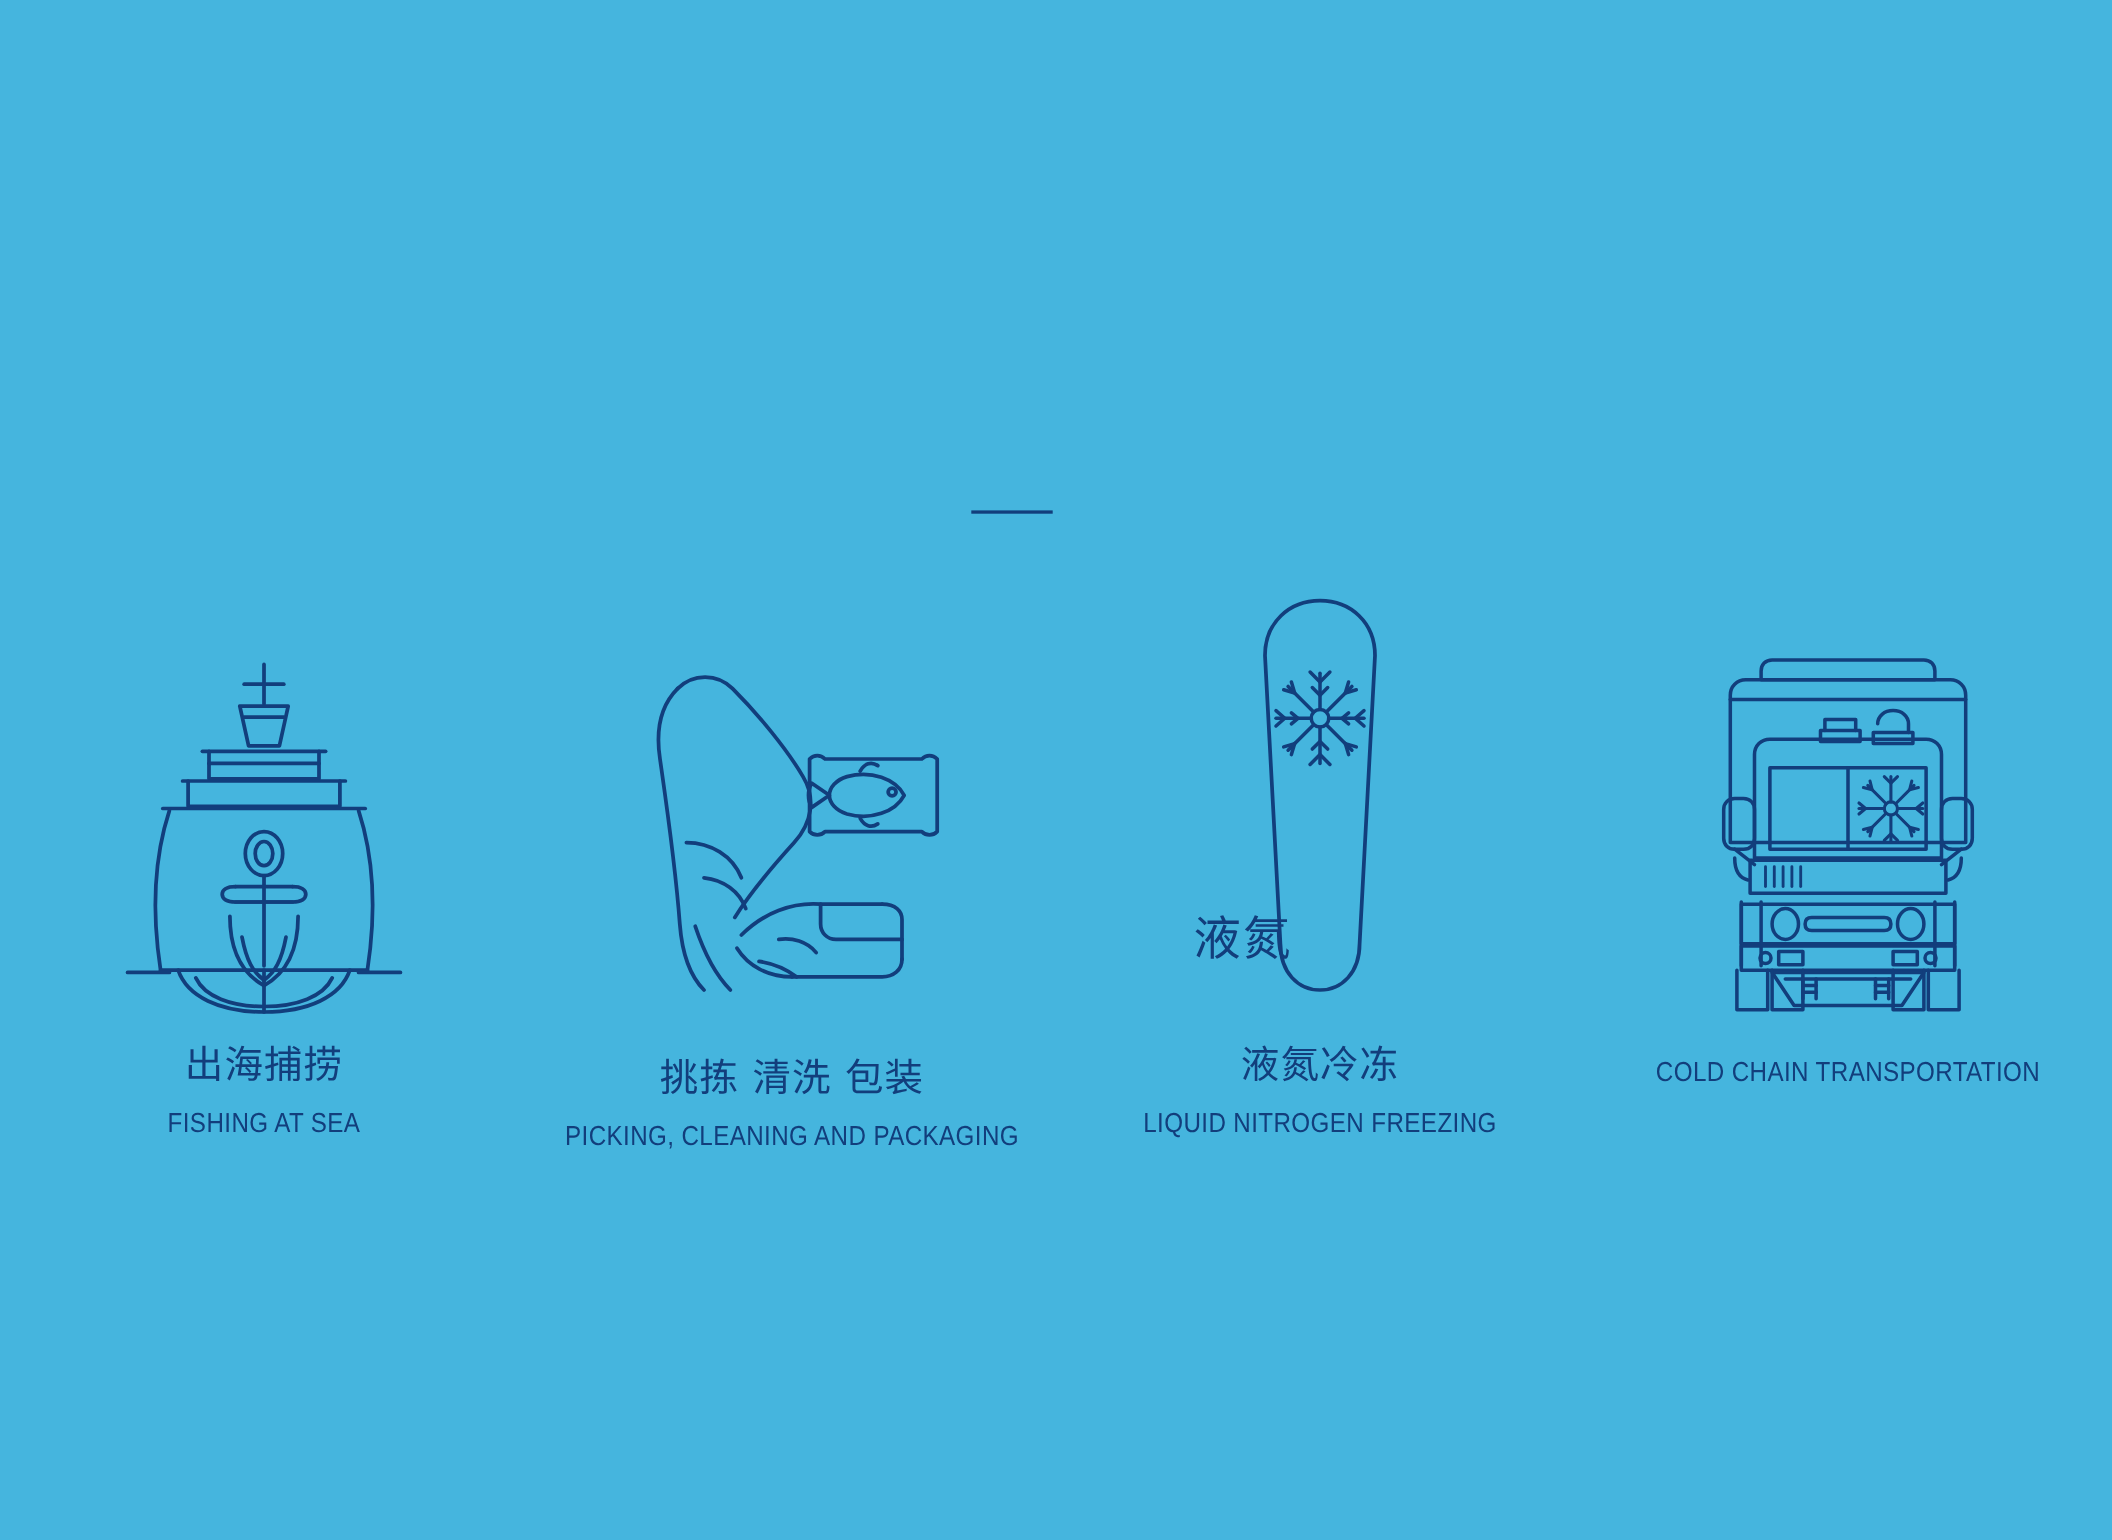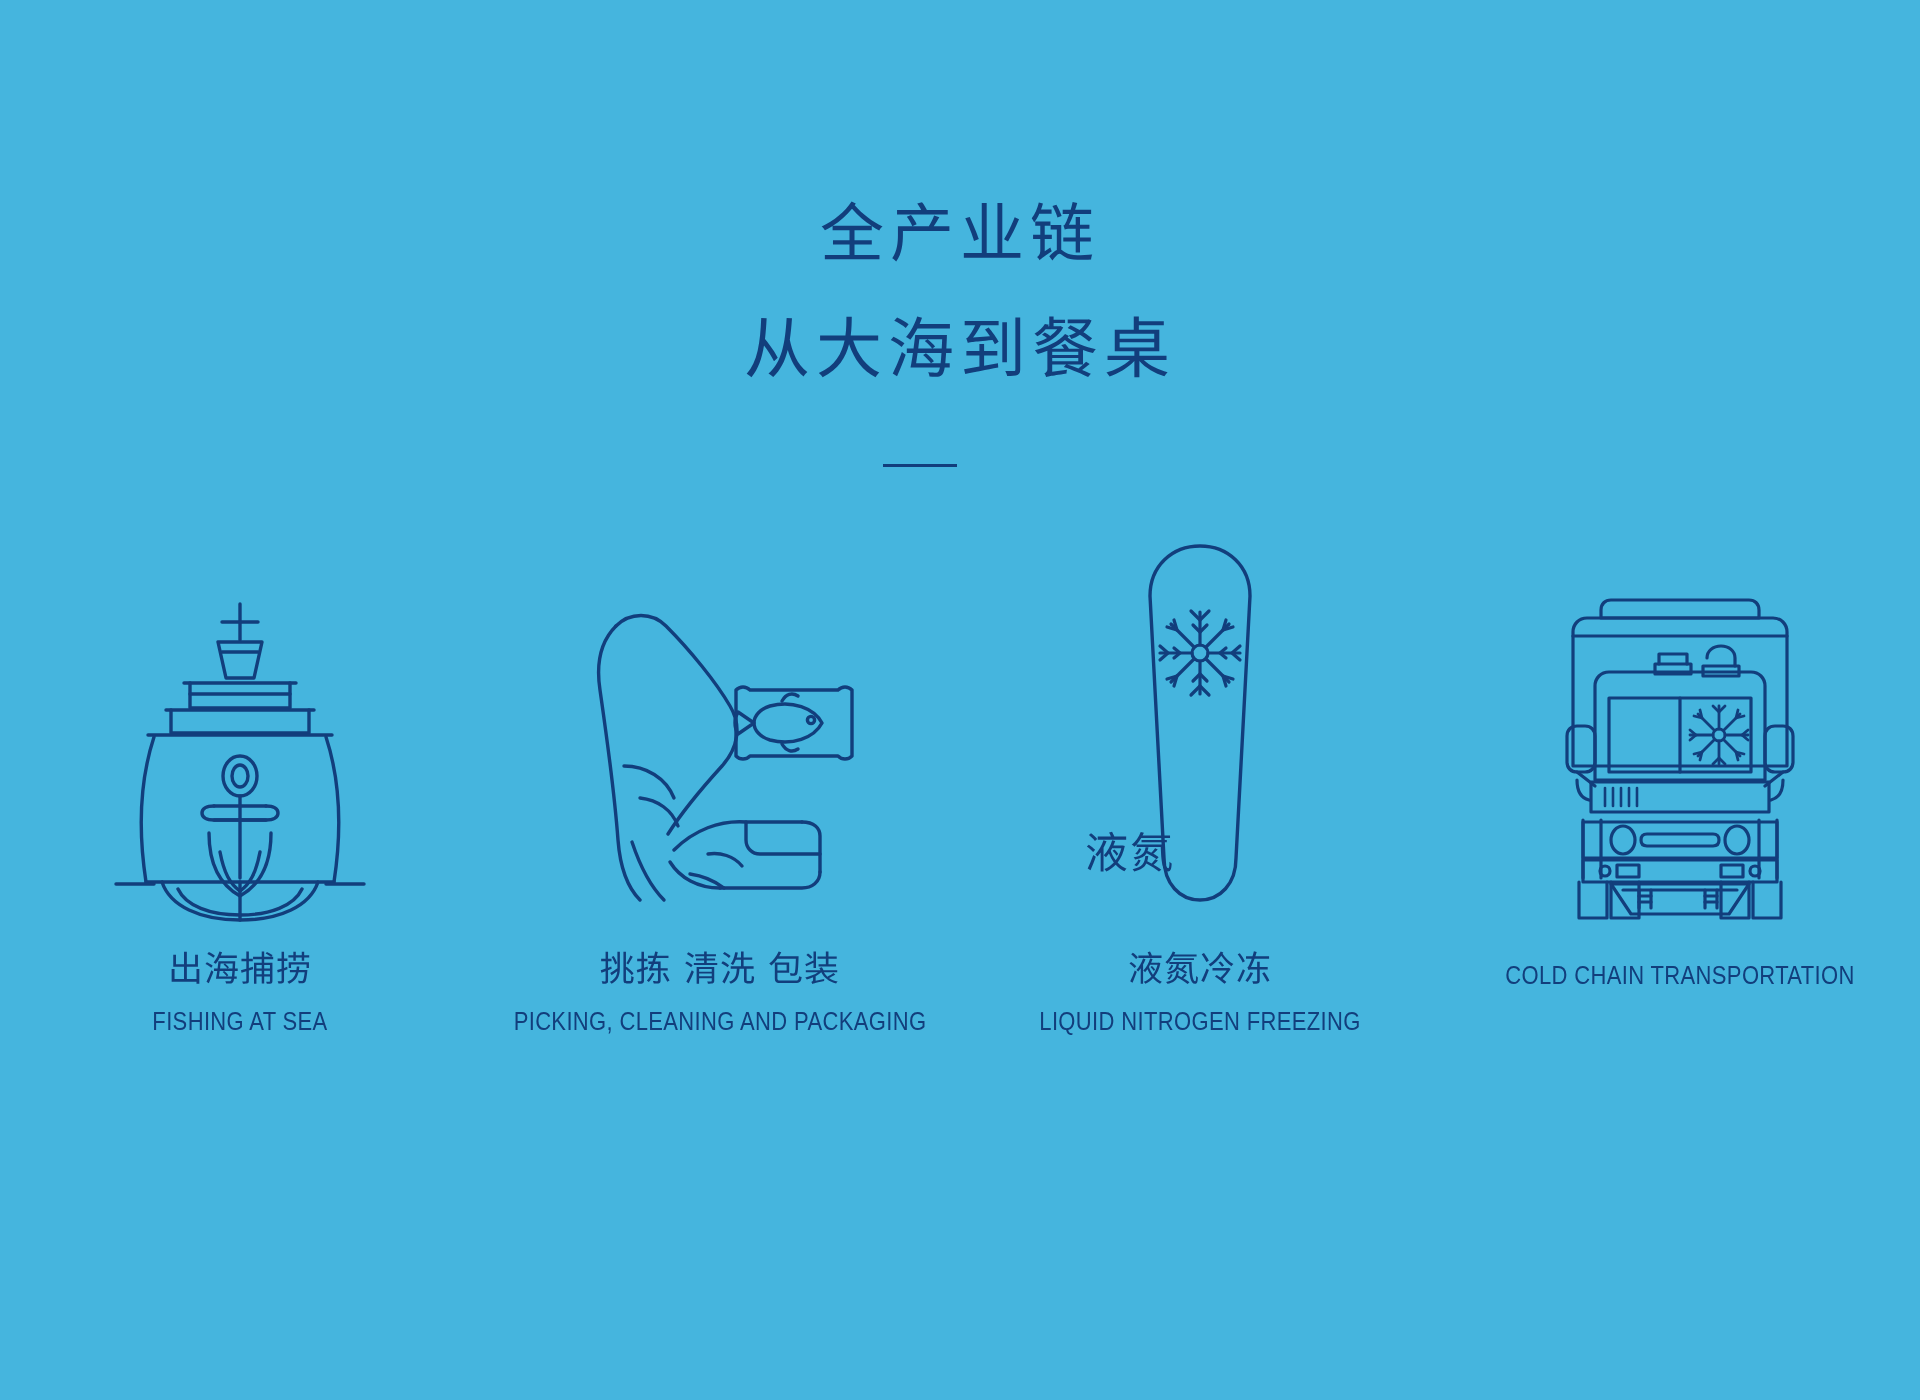--- a/index.html
+++ b/index.html
@@ -81,40 +81,36 @@
     line-height:40px;
     letter-spacing:0.4px;
     transform:scaleX(0.88);
     transform-origin:center top;
     white-space:nowrap;
     margin-top:9px;
   }
 
   
   #col-0 .caption { margin-top:26px; }
-  #col-1 .caption { margin-top:26px; }
+  #col-1 .caption { margin-top:38px; }
   #col-2 .caption { margin-top:26px; }
   #col-3 .caption { margin-top:26px; }
 
   
   .ln-label {
     font-family:"DejaVu Sans","Liberation Sans", sans-serif;
     font-size:43px;
     letter-spacing:2px;
   }
 </style>
 </head>
 <body style="background: rgb(69, 181, 222); color: rgb(18, 62, 124);">
 
 <div id="stage">
 
-  <div id="title-block">
-    <div class="title-line" id="title-line-1">全产业链</div>
-    <div class="title-line" id="title-line-2">从大海到餐桌</div>
-  </div>
   <div id="title-rule" style="border-top-color: rgb(18, 62, 124);"></div>
 
   <div id="columns">
 
     <div class="column" id="col-0">
       <div class="icon-wrap">
         <svg width="260" height="330" viewBox="0 0 260 330" fill="none" stroke="#123E7C" stroke-width="3.4" stroke-linecap="round" stroke-linejoin="round">
 
           <line x1="130" y1="14" x2="130" y2="50"></line>
           <line x1="112" y1="32" x2="148" y2="32"></line>

